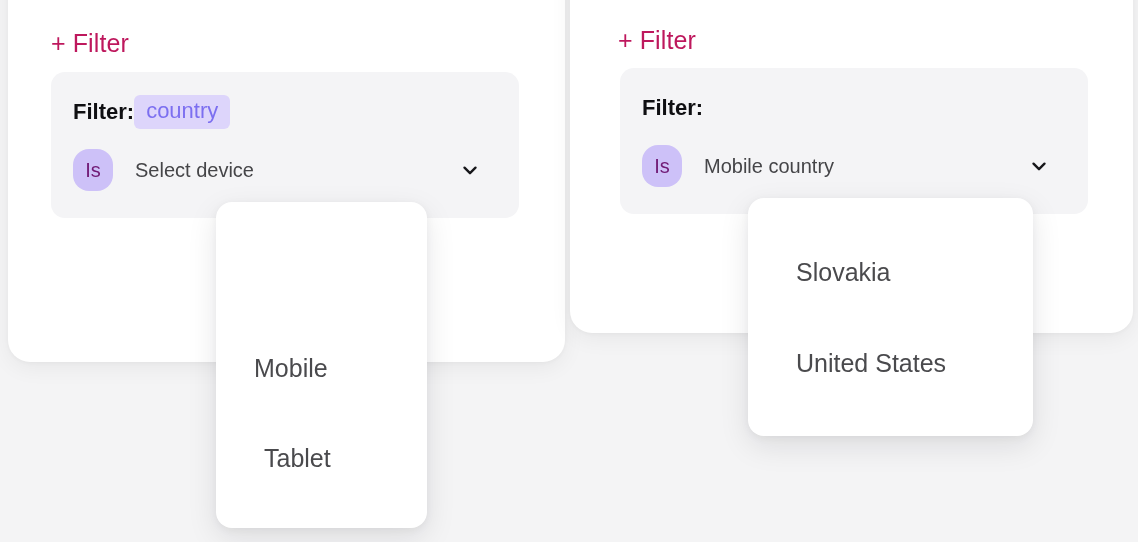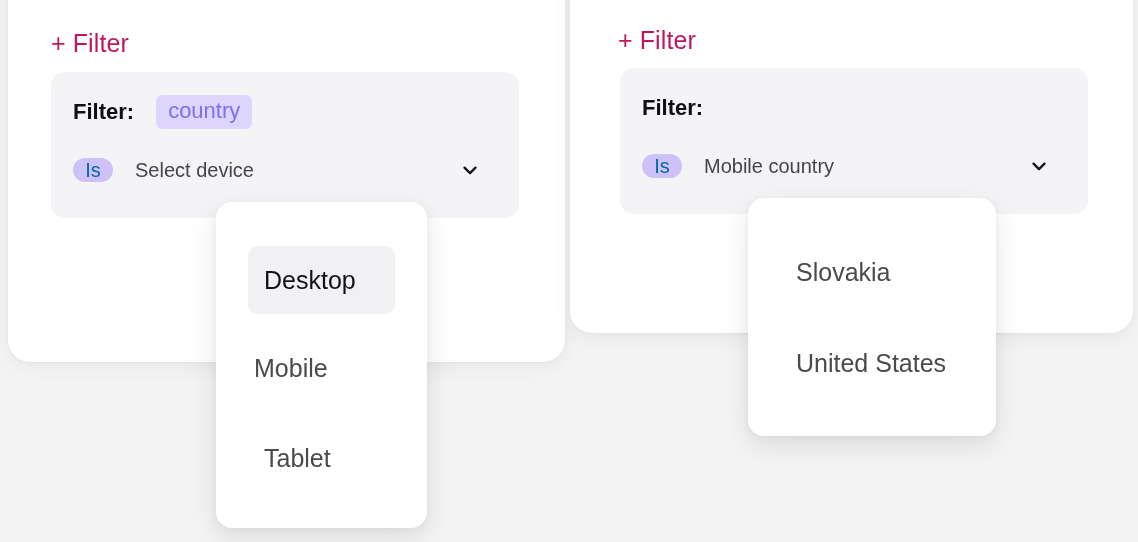--- a/index.html
+++ b/index.html
@@ -65,21 +65,20 @@
     border-radius: 14px;
     box-sizing: border-box;
     padding: 20px 22px 18px 22px;
   }
   .panel-left  { left: 51px;  top: 72px; width: 468px; height: 146px; }
   .panel-right { left: 620px; top: 68px; width: 468px; height: 146px; }
 
   .filter-row-1 {
     display: flex;
     align-items: center;
-    gap: 22px;
     height: 40px;
   }
   .filter-label {
     font-size: 22px;
     font-weight: bold;
     color: #0f0f12;
     white-space: nowrap;
   }
   .field-badge {
     background: #ddd5fb;
@@ -94,25 +93,25 @@
 
   .filter-row-2 {
     display: flex;
     align-items: center;
     margin-top: 16px;
     height: 44px;
     position: relative;
   }
   .op-badge {
     background: #cdc1f8;
-    color: #0369a1;
+    color: #701a75;
     font-size: 20px;
     border-radius: 16px;
     width: 40px;
-    height: 24px;
+    height: 42px;
     display: flex;
     align-items: center;
     justify-content: center;
     flex: none;
     cursor: pointer;
   }
   .select-trigger {
     flex: 1;
     display: flex;
     align-items: center;
@@ -137,21 +136,21 @@
   
   .dropdown {
     position: absolute;
     background: #ffffff;
     border-radius: 16px;
     box-shadow: 0 10px 30px rgba(17, 17, 26, 0.10),
                 0 2px 8px rgba(17, 17, 26, 0.05);
     box-sizing: border-box;
   }
   .dd-device  { left: 216px; top: 202px; width: 211px; height: 326px; }
-  .dd-country { left: 748px; top: 198px; width: 248px; height: 238px; }
+  .dd-country { left: 748px; top: 198px; width: 285px; height: 238px; }
 
   .dd-option {
     position: absolute;
     display: flex;
     align-items: center;
     font-size: 25px;
     color: #4a4a4d;
     border-radius: 10px;
     white-space: nowrap;
     cursor: pointer;
@@ -213,21 +212,20 @@
         <span class="chev">
           <svg viewBox="0 0 24 24" width="22" height="22" fill="none" stroke="#16161a" stroke-width="2.6" stroke-linecap="round" stroke-linejoin="round">
             <polyline points="6,9.5 12,15.5 18,9.5"></polyline>
           </svg>
         </span>
       </div>
     </div>
   </div>
 
   <div class="dropdown dd-device">
-    <div class="dd-option opt-0 active">Desktop</div>
     <div class="dd-option opt-1">Mobile</div>
     <div class="dd-option opt-2">Tablet</div>
   </div>
 
   <div class="dropdown dd-country">
     <div class="dd-option opt-0">Slovakia</div>
     <div class="dd-option opt-1">United States</div>
   </div>
 
 </div>

